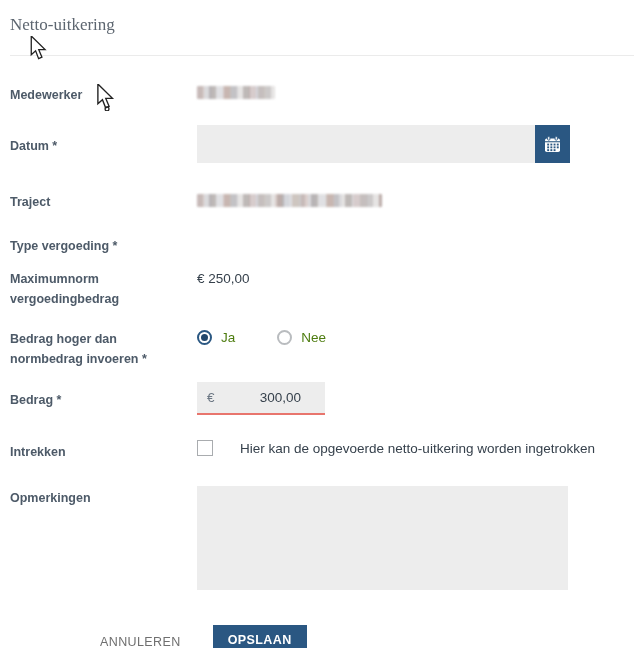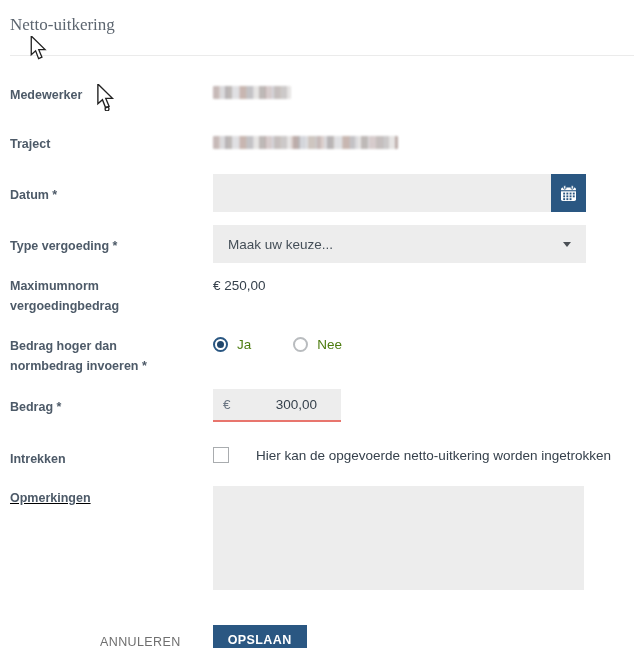--- a/index.html
+++ b/index.html
@@ -8,35 +8,35 @@
     font-family:"Liberation Sans", sans-serif;
     -webkit-font-smoothing:antialiased;
   }
   .container { padding:14px 10px 0 10px; }
 
   .page-title { font-size:17px; color:#5d6670; line-height:22px;font-family:Liberation Serif, serif; }
   .divider { border-bottom:1px solid #ebebeb; margin-top:19px; }
 
   .row { display:flex; align-items:flex-start; }
   .label {
-    width:203px; flex-shrink:0; font-size:12.5px; font-weight:bold;
+    width:187px; flex-shrink:0; font-size:12.5px; font-weight:bold;
     color:#4d5a68; line-height:20px; box-sizing:border-box; padding-right:24px;
   }
   .field { flex:1; min-width:0; }
 
   
   .row-medewerker  { margin-top:29px; }
   .row-traject     { margin-top:29px; }
   .row-datum       { margin-top:20px; }
   .row-type        { margin-top:13px; }
   .row-max         { margin-top:13px; }
   .row-radio       { margin-top:20px; }
   .row-bedrag      { margin-top:13px; }
   .row-intrekken   { margin-top:25px; }
-  .row-opmerkingen { margin-top:17px;text-decoration:underline; }
+  .row-opmerkingen { margin-top:24px; }
   .row-actions     { margin-top:35px; }
 
   .pad-center { padding-top:11px; }
   .pad-small  { padding-top:8px; }
   .pad-tiny   { padding-top:2px; }
 
   
   .redacted {
     height:13px; margin-top:1px; border-radius:1px;
     background:
@@ -138,27 +138,20 @@
 
 <div class="container">
 
   <div class="page-title">Netto-uitkering</div>
   <div class="divider"></div>
 
   <div class="row row-medewerker">
     <div class="label">Medewerker</div>
     <div class="field">
       <div class="redacted short"></div>
-    </div>
-  </div>
-
-  <div class="row row-traject">
-    <div class="label">Traject</div>
-    <div class="field">
-      <div class="redacted long"></div>
     </div>
   </div>
 
   <div class="row row-datum">
     <div class="label pad-center">Datum *</div>
     <div class="field">
       <div class="input-group">
         <input type="text" class="text-input" value="" style="">
         <button class="calendar-btn">
           <span style="display:flex;">
@@ -180,28 +173,29 @@
                   <rect x="6.4" y="13.2" width="1.9" height="1.9"></rect>
                   <rect x="9.6" y="13.2" width="1.9" height="1.9"></rect>
               </g>
             </svg>
           </span>
         </button>
       </div>
     </div>
   </div>
 
+  <div class="row row-traject">
+    <div class="label">Traject</div>
+    <div class="field">
+      <div class="redacted long"></div>
+    </div>
+  </div>
+
   <div class="row row-type">
     <div class="label pad-center">Type vergoeding *</div>
-    <div class="field">
-      <div class="select-box">
-        <span class="select-value">Maak uw keuze...</span>
-        <span class="caret-down"></span>
-      </div>
-    </div>
   </div>
 
   <div class="row row-max">
     <div class="label">Maximumnorm vergoedingbedrag</div>
     <div class="field">
       <div class="static-value">€ 250,00</div>
     </div>
   </div>
 
   <div class="row row-radio">

